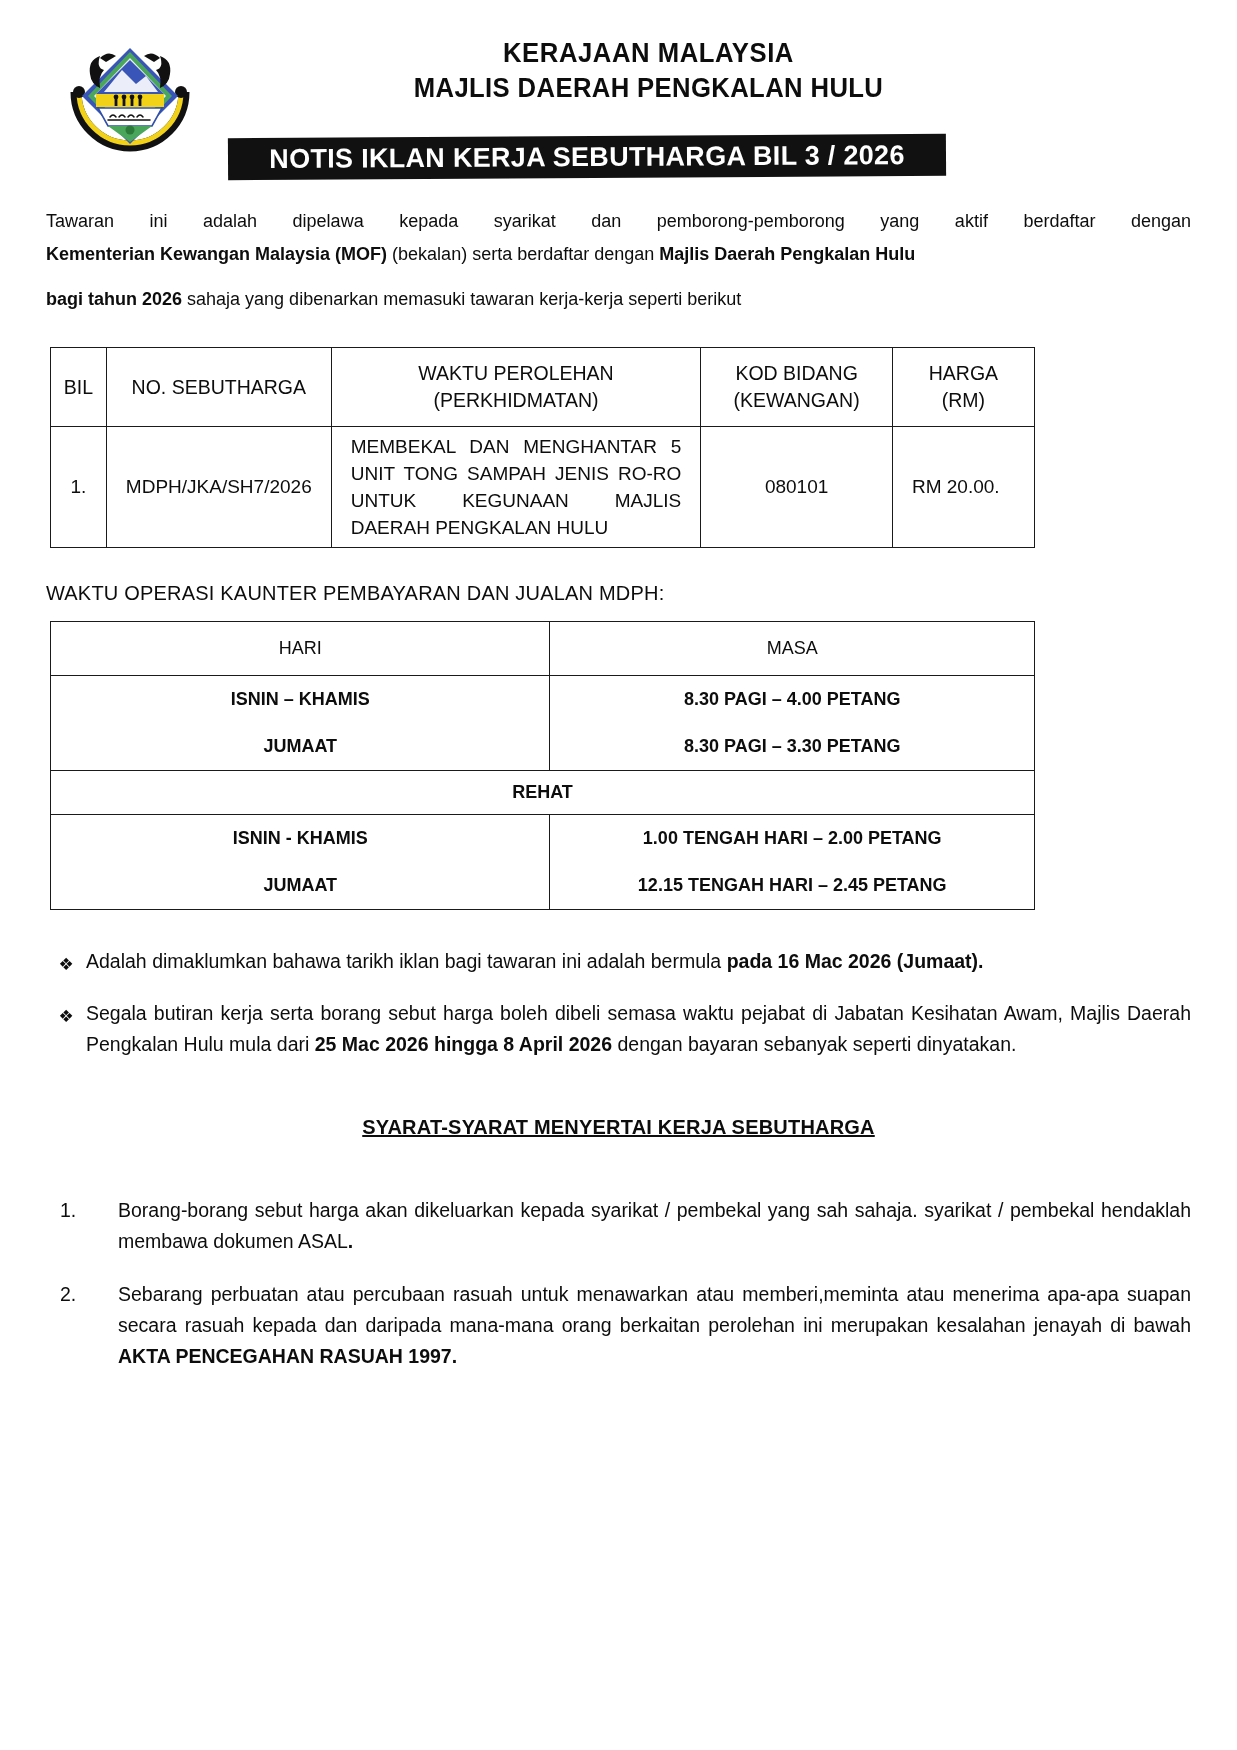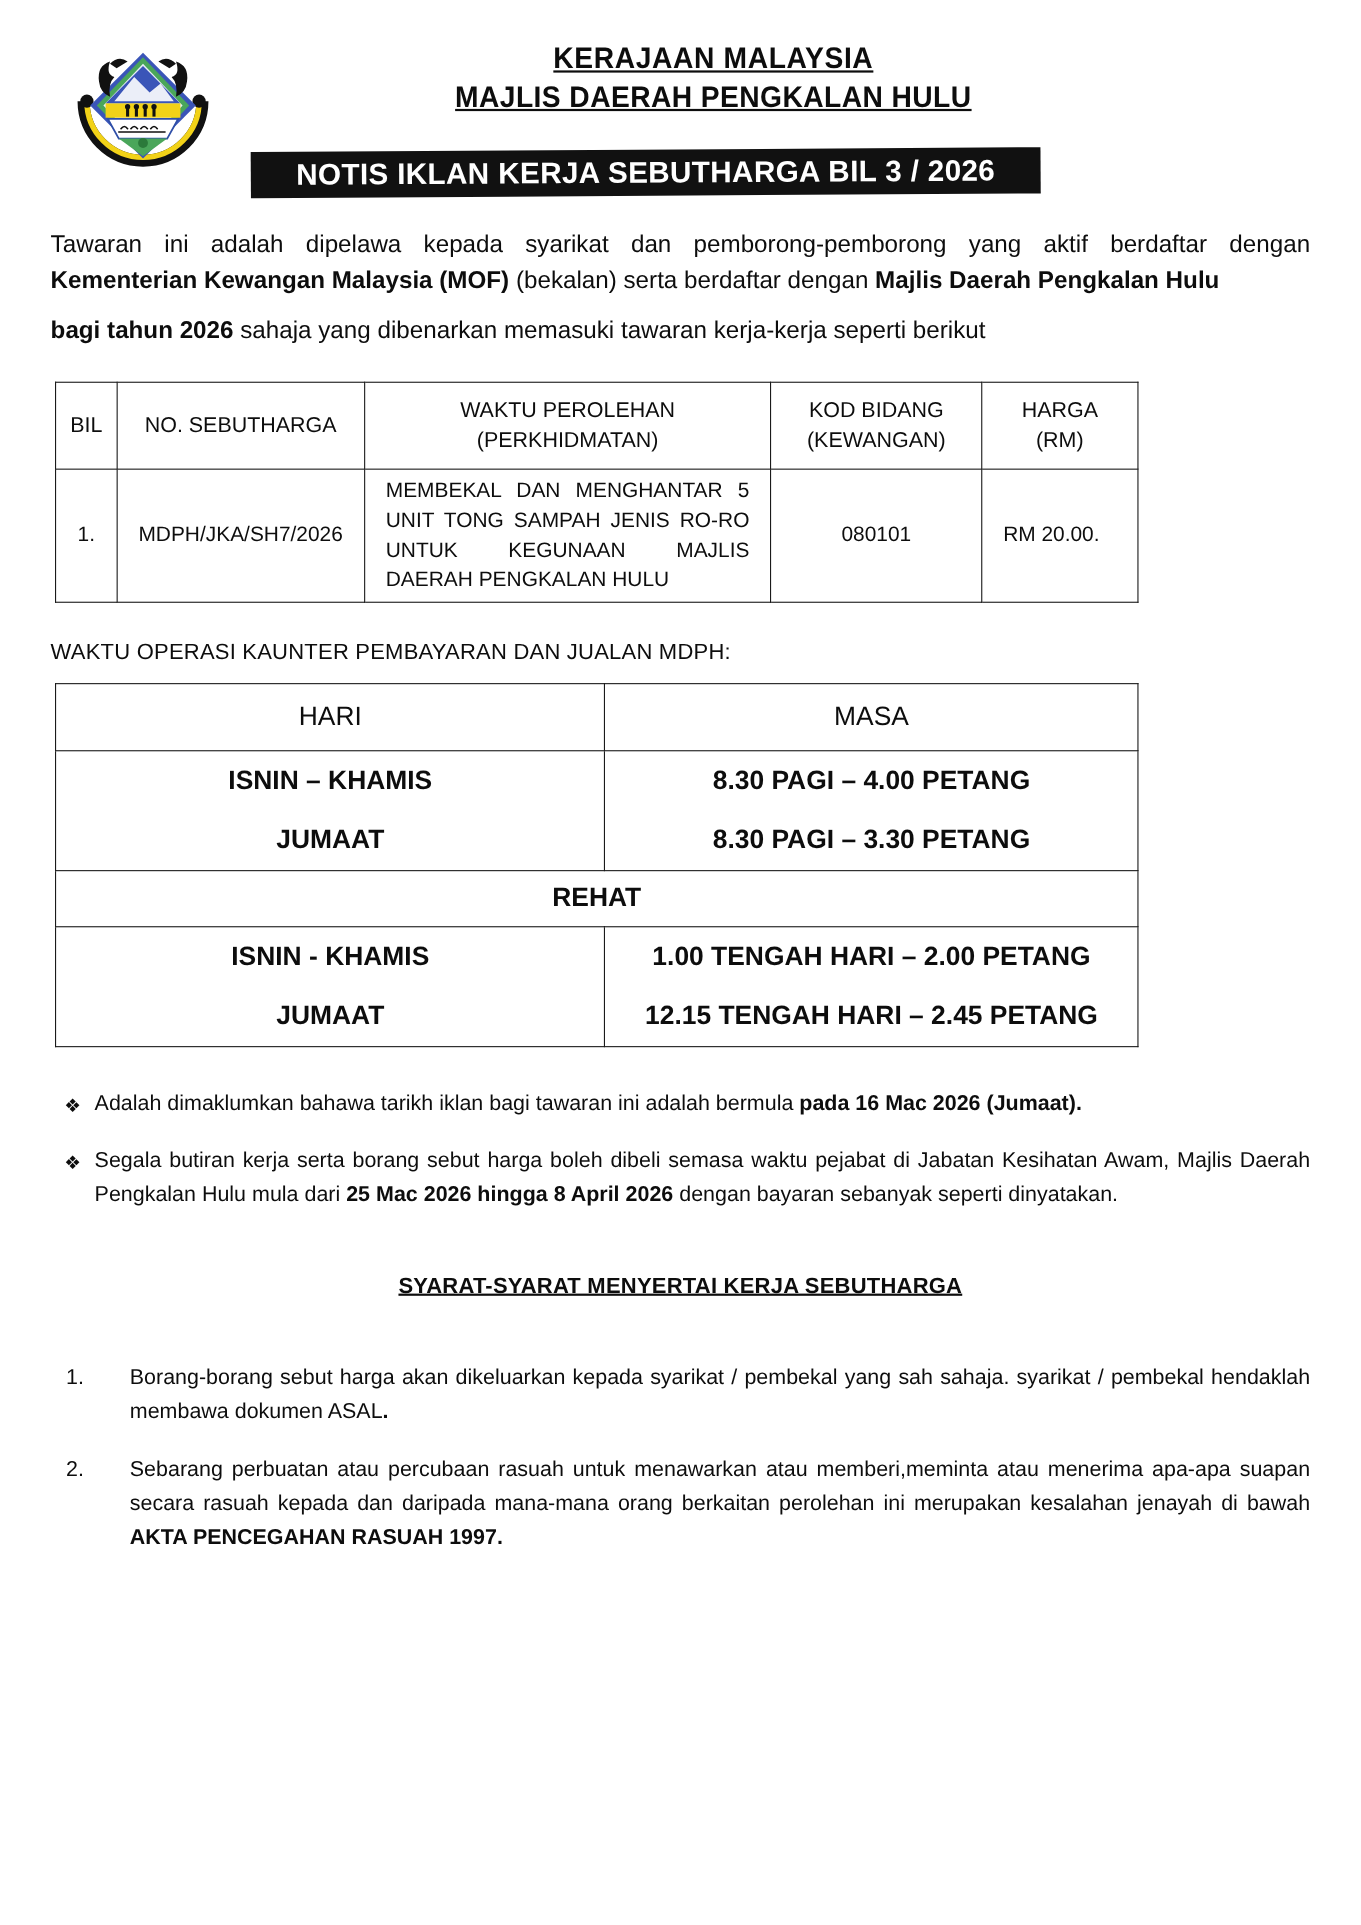--- a/index.html
+++ b/index.html
@@ -32,21 +32,20 @@
     left: 66px;
     top: 34px;
     width: 128px;
     height: 128px;
   }
   .crest svg { display: block; }
 
   .header-titles {
     text-align: center;
     padding-left: 60px;
-    text-decoration: underline;
   }
   .org-line1 {
     font-size: 27px;
     font-weight: bold;
     letter-spacing: 0.6px;
     line-height: 1.28;
     transform: scaleX(0.95);
   }
   .org-line2 {
     font-size: 27px;
@@ -78,21 +77,21 @@
   .banner-text {
     font-size: 27px;
     font-weight: bold;
     letter-spacing: 0.3px;
     white-space: nowrap;
   }
 
   
   .intro {
     margin: 26px 46px 0 46px;
-    font-size: 22px;
+    font-size: 18px;
     line-height: 31px;
   }
   .intro p { margin: 0; }
   .intro .l1 { text-align: justify; text-align-last: justify; }
   .intro .l2 { margin-top: 2px; }
   .intro .l3 { margin-top: 14px; }
   .cond { font-weight: bold; }
 
   
   .tbl {
@@ -136,21 +135,21 @@
     letter-spacing: 0.2px;
   }
 
   
   #hours-table {
     margin: 16px 0 0 50px;
     width: 985px;
   }
   #hours-table td {
     text-align: center;
-    font-size: 24px;
+    font-size: 18px;
     padding: 11px 6px;
   }
   #hours-table .hdr { padding: 16px 6px; }
   .h-hari { width: 500px; }
   .h-masa { width: 485px; }
   .daycell { padding: 0 !important; }
   .daycell .sub {
     padding: 13px 6px;
     text-align: center;
   }

